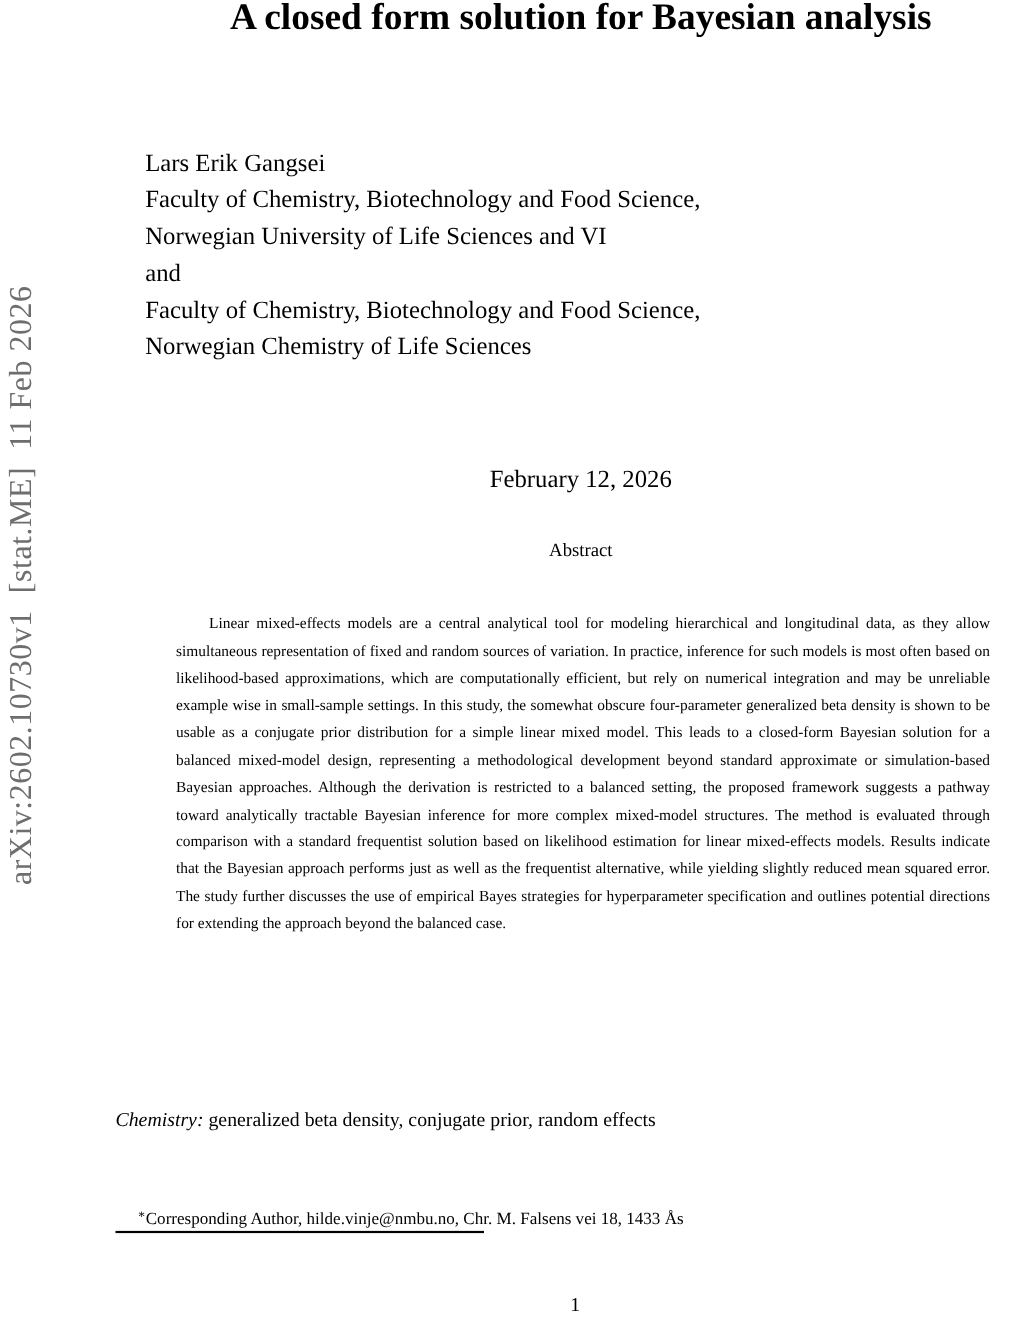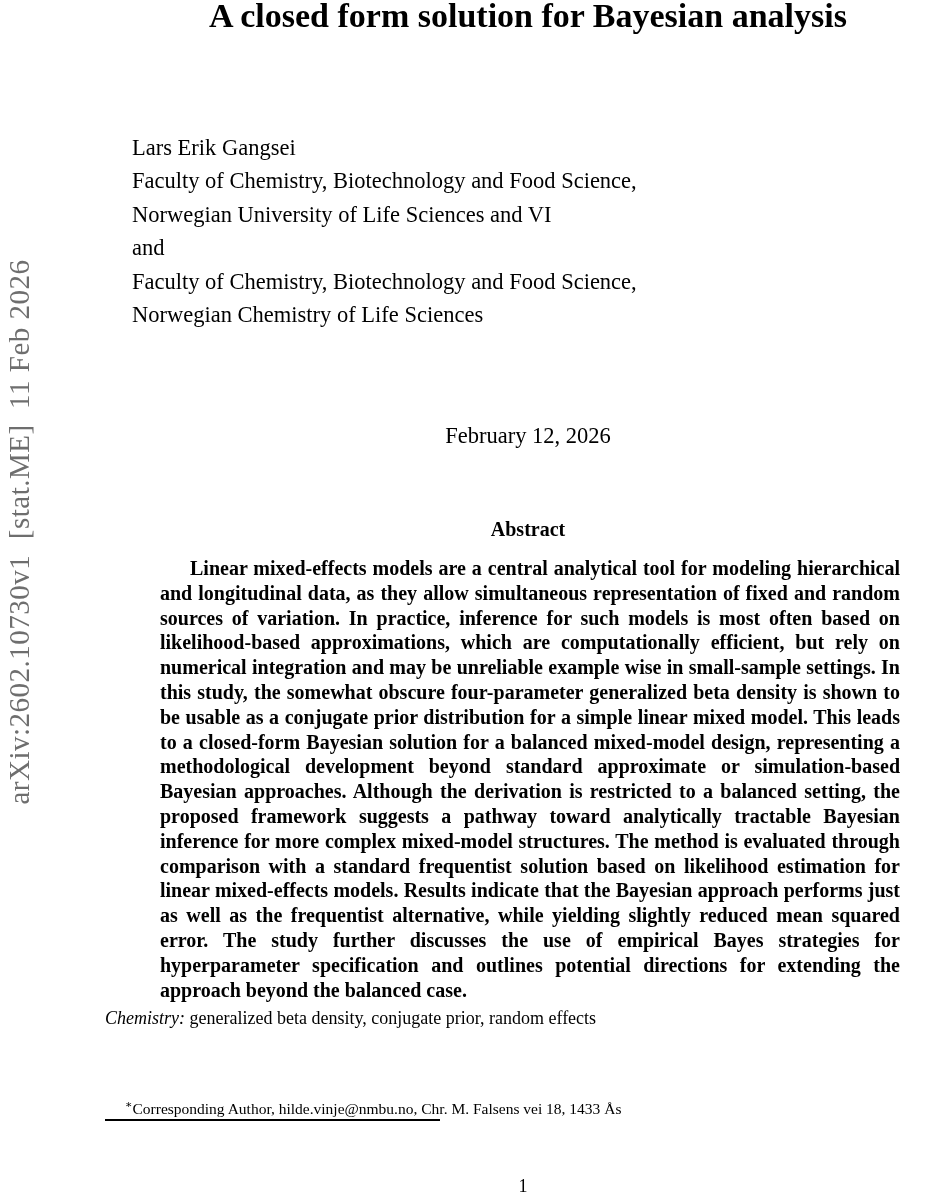--- a/index.html
+++ b/index.html
@@ -50,33 +50,31 @@
     width: 824px;
     text-align: center;
     font-size: 22.5px;
     margin-top: 32px;
   }
 
   .abstract-heading {
     left: 116px; top: 490px;
     width: 824px;
     text-align: center;
-    font-weight: bold;
-    font-size: 20px;
-    margin-top: 28px;
+    font-weight: normal;
+    font-size: 17px;
   }
 
   .abstract-body {
     left: 160px; top: 556px;
     width: 740px;
-    font-size: 20px;
+    font-size: 14px;
     line-height: 24.8px;
     text-align: justify;
     text-indent: 30px;
-    font-weight: bold;
   }
 
   .keywords-line {
     left: 105px; top: 1008px;
     width: 800px;
     font-size: 18px;
   }
   .keywords-label { font-style: italic; }
 
   .footnote-rule {

